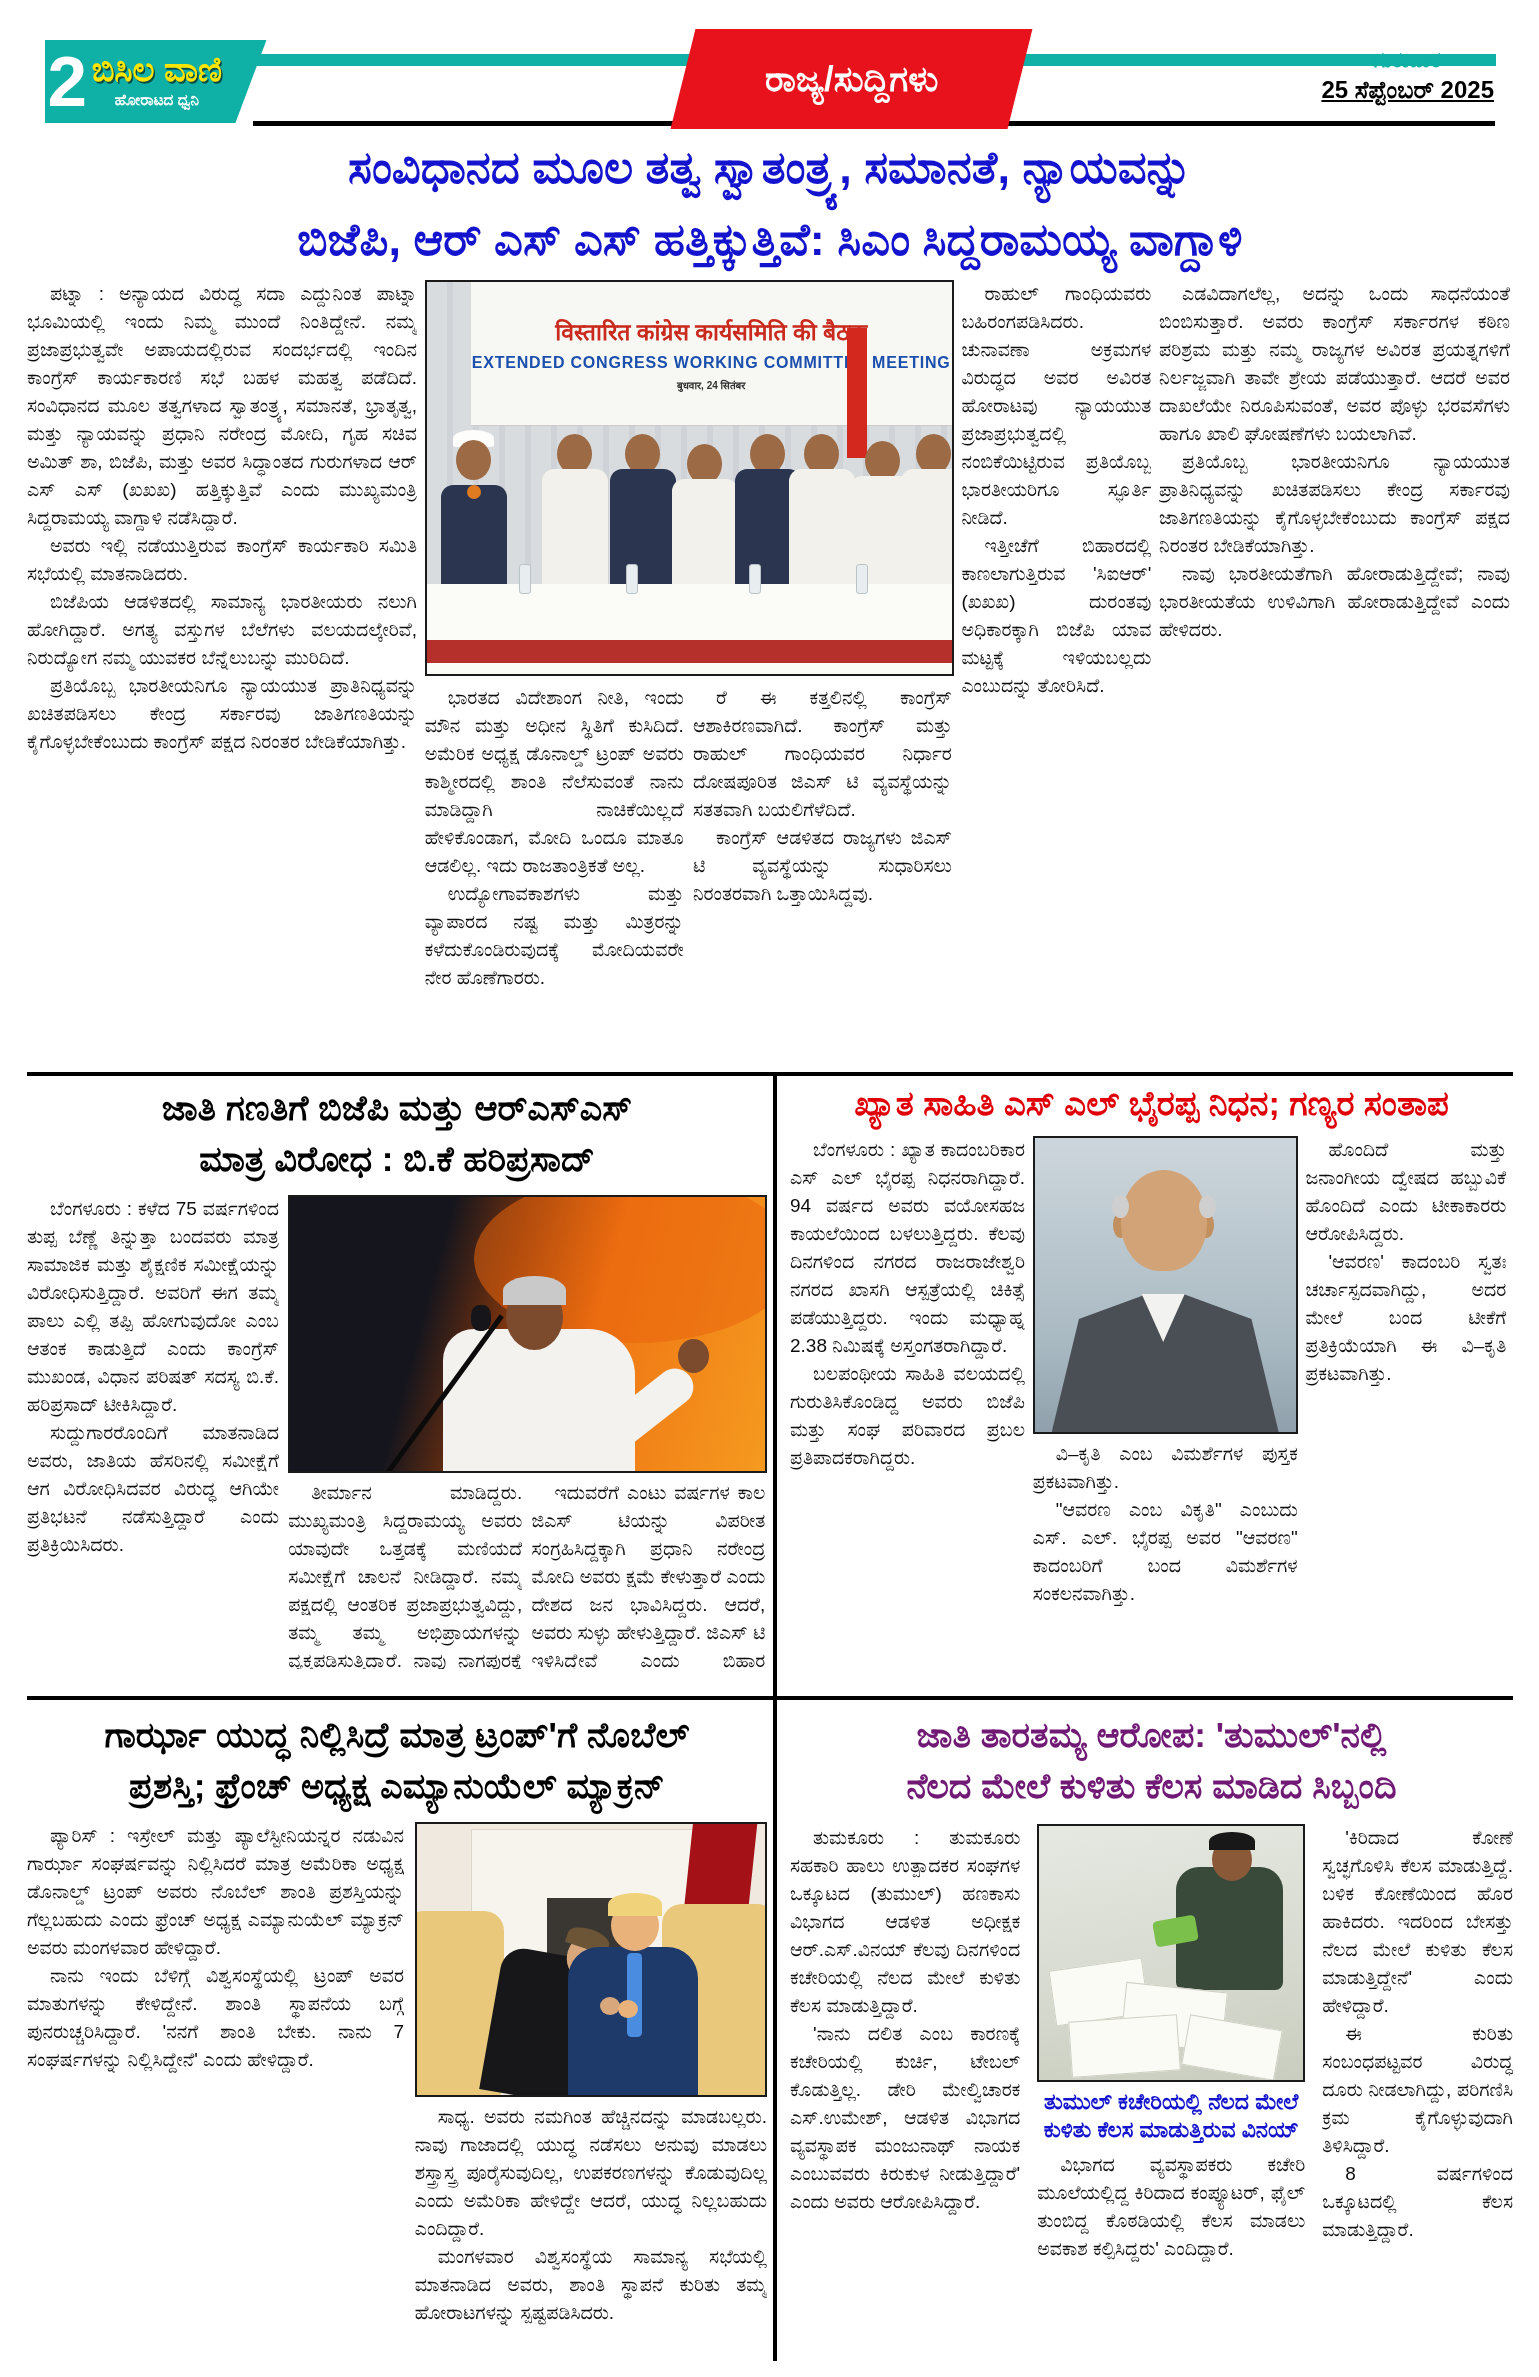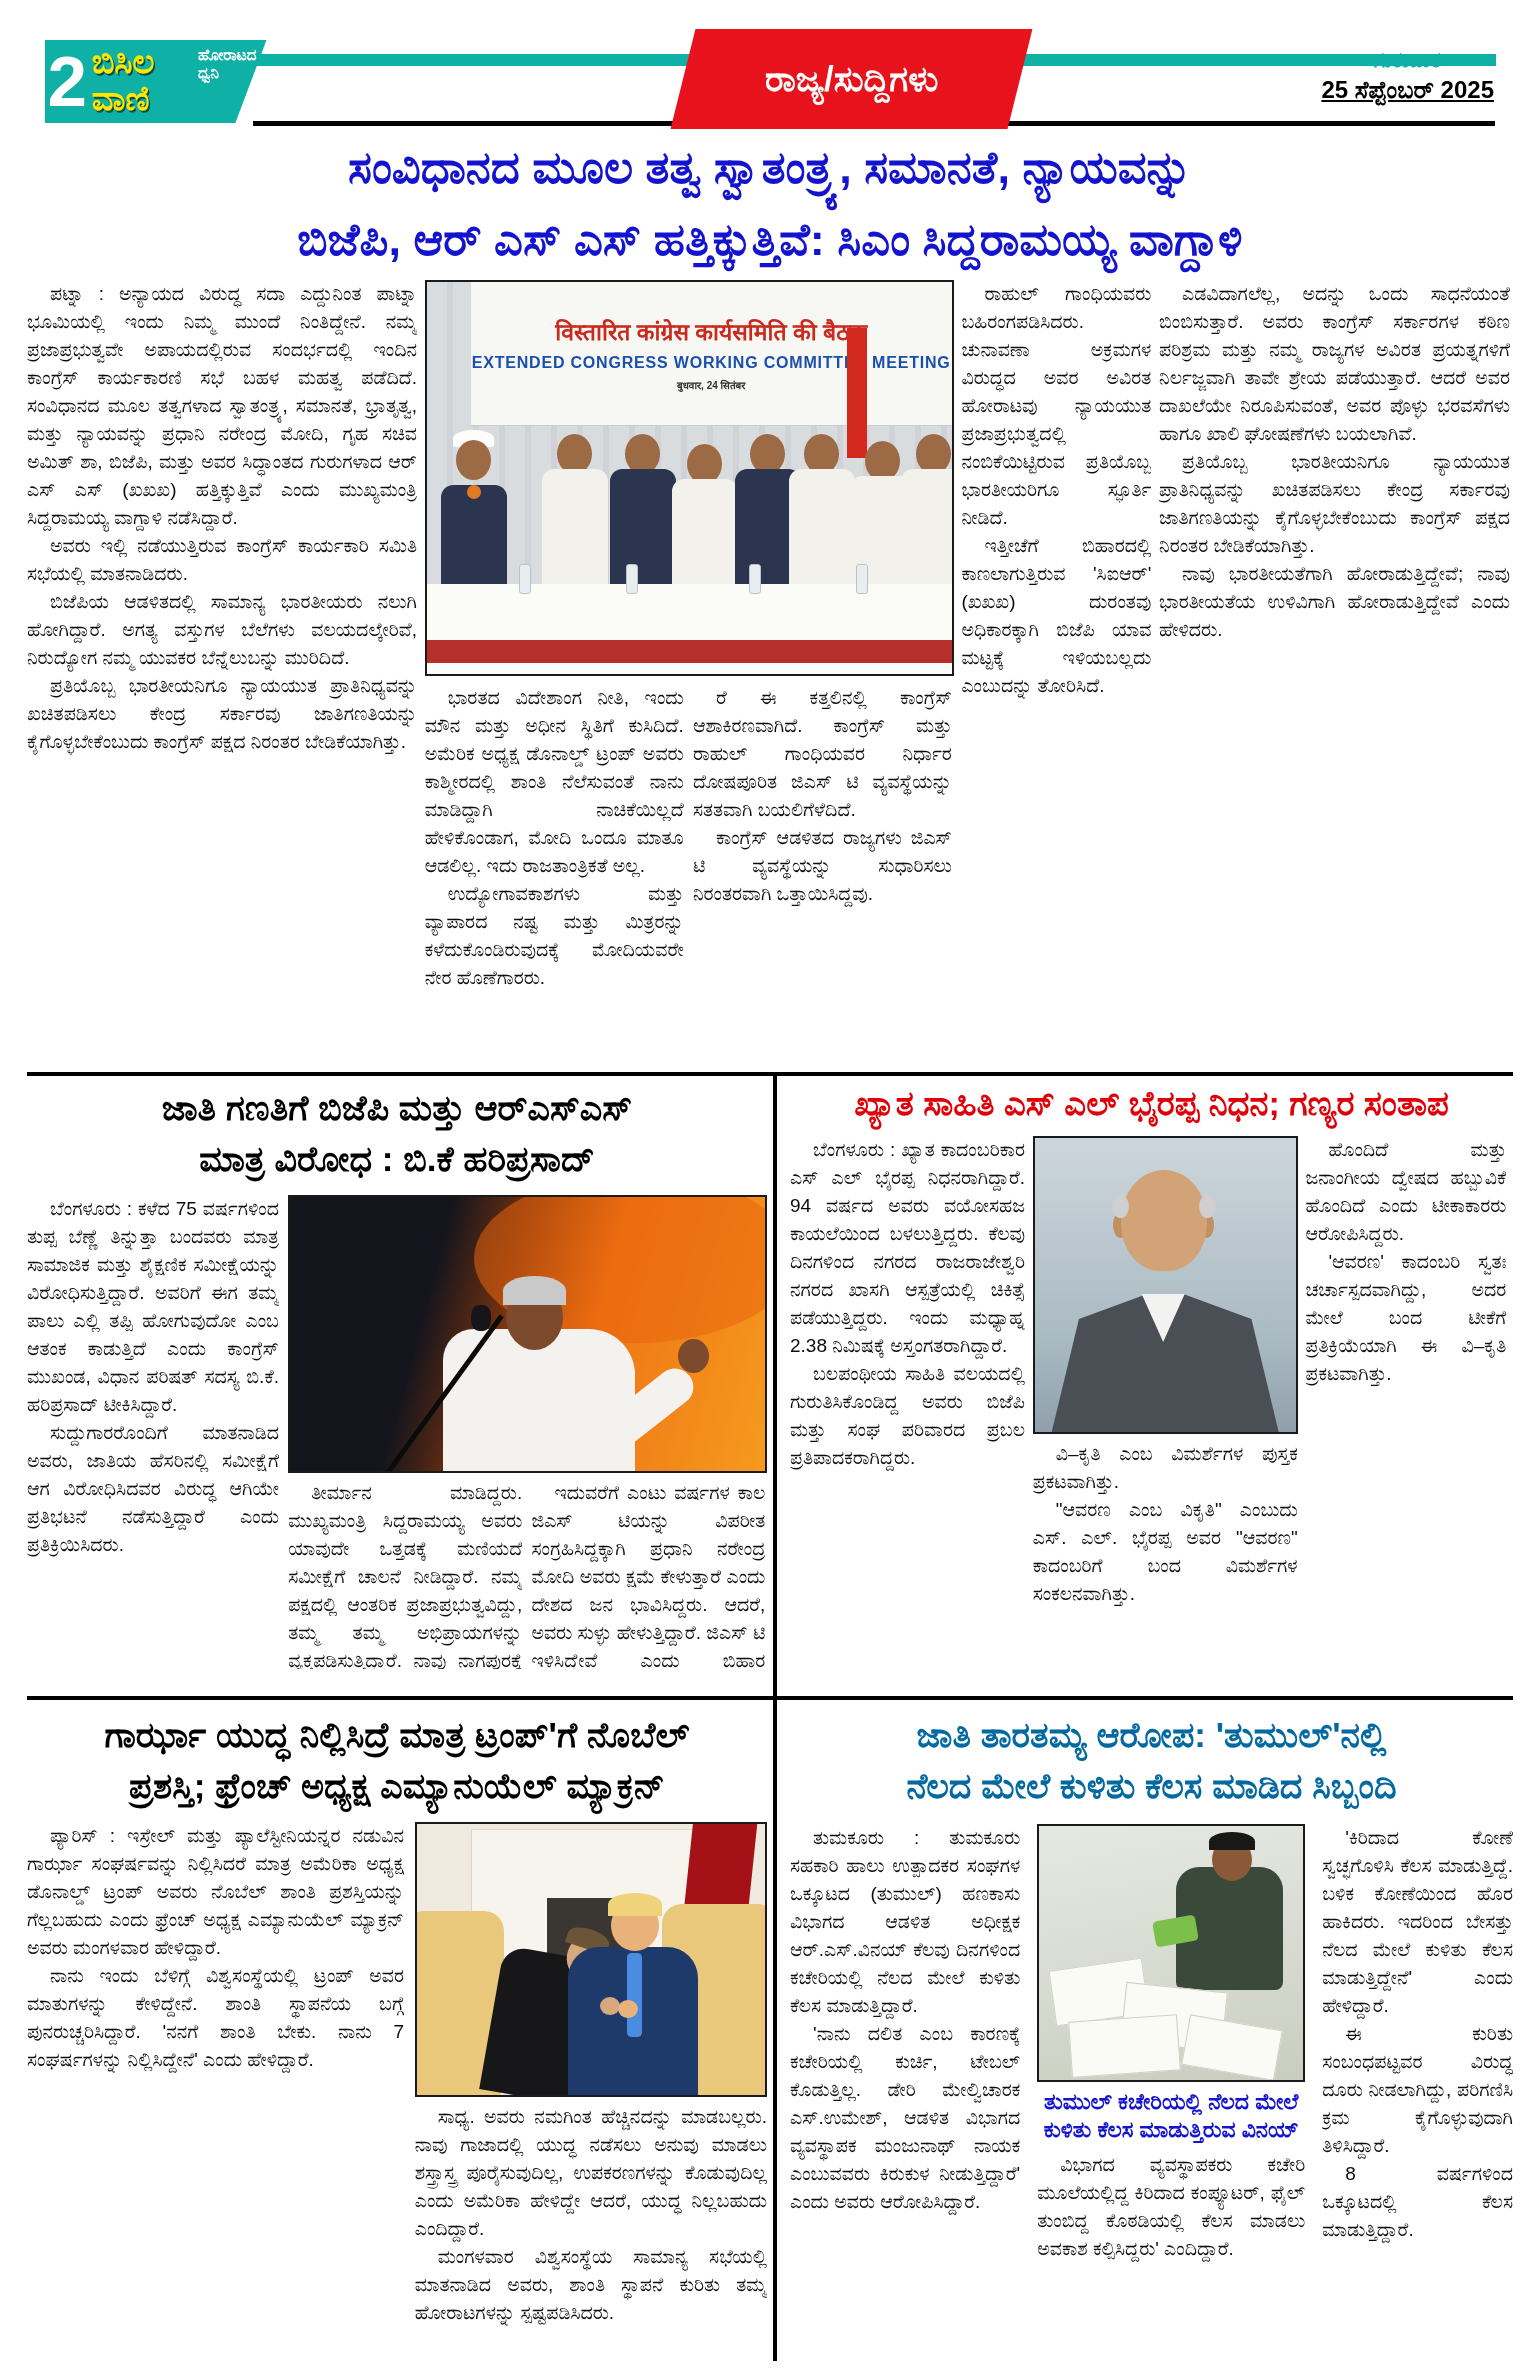--- a/index.html
+++ b/index.html
@@ -5,38 +5,38 @@
   html,body{margin:0;padding:0;background:#888;}
   .page{position:relative;width:1540px;height:2377px;background:#ffffff;margin:0 auto;
         font-family:"Liberation Sans", sans-serif;color:#111;overflow:hidden;}
 
   
   .masthead{position:absolute;left:23px;top:23px;width:1494px;height:107px;}
   .teal-bar{position:absolute;left:31px;top:31px;width:1442px;height:12.3px;background:#0fb0a5;}
   .logo-block{position:absolute;left:21.5px;top:17px;width:222px;height:83px;background:#0fb0a5;
               clip-path:polygon(0 0,100% 0,86% 100%,0 100%);display:flex;align-items:center;}
   .logo-num{font-size:71px;font-weight:bold;color:#ffffff;line-height:1;margin:0 4.6px 0 3.1px;}
-  .logo-texts{display:flex;flex-direction:row;align-items:flex-start;margin-top:-3.1px;}
+  .logo-texts{display:flex;flex-direction:column;align-items:center;margin-top:-3.1px;}
   .paper-name{font-size:34px;font-weight:bold;color:#ffe600;text-shadow:1.5px 1.5px 0 #064d48;line-height:1.1;}
   .paper-tagline{font-size:15.3px;font-weight:bold;color:#ffffff;margin-top:3.1px;}
   .black-rule-head{position:absolute;left:230px;top:98px;width:1242px;height:5.4px;background:#000;}
   .section-flag{position:absolute;left:660px;top:6.1px;width:337px;height:100px;background:#e8121c;
                 transform:skewX(-14deg);display:flex;align-items:center;justify-content:center;}
   .section-flag span{transform:skewX(14deg);color:#fff;font-size:35px;font-weight:bold;}
   .dateline{position:absolute;right:23px;top:24.5px;text-align:center;}
   .dateline .day{color:#0fb0a5;font-size:21px;font-weight:bold;}
   .dateline .date{color:#000;font-size:24px;font-weight:bold;margin-top:4.6px;text-decoration:underline;}
 
   
   .main-headline{position:absolute;left:0;top:132px;width:100%;text-align:center;color:#1414cf;
                  font-weight:bold;font-size:45px;line-height:1.6;}
   h2{margin:0;padding:0;}
   .sec-head{font-size:35px;font-weight:bold;text-align:center;line-height:1.45;color:#000;}
   .sec-head.red{color:#e00008;font-size:34px;line-height:1.2;}
-  .sec-head.blue{color:#0369a1;}
+  .sec-head.blue{color:#701a75;}
 
   
   .hrule{position:absolute;left:27px;width:1486px;height:3.8px;background:#000;}
   .vrule{position:absolute;left:773px;top:1074px;width:3.8px;height:1287px;background:#000;}
   .col{overflow:hidden;}
   .bp{margin:0;text-indent:23px;text-align:justify;font-size:19px;line-height:28px;color:#0d0d0d;}
   .photo{position:relative;overflow:hidden;border:2.3px solid #1a1a1a;box-sizing:border-box;}
 
   #main-article{position:absolute;left:27px;top:280px;width:1486px;height:784px;display:flex;gap:7.7px;}
   #ma-col1{width:390px;}

